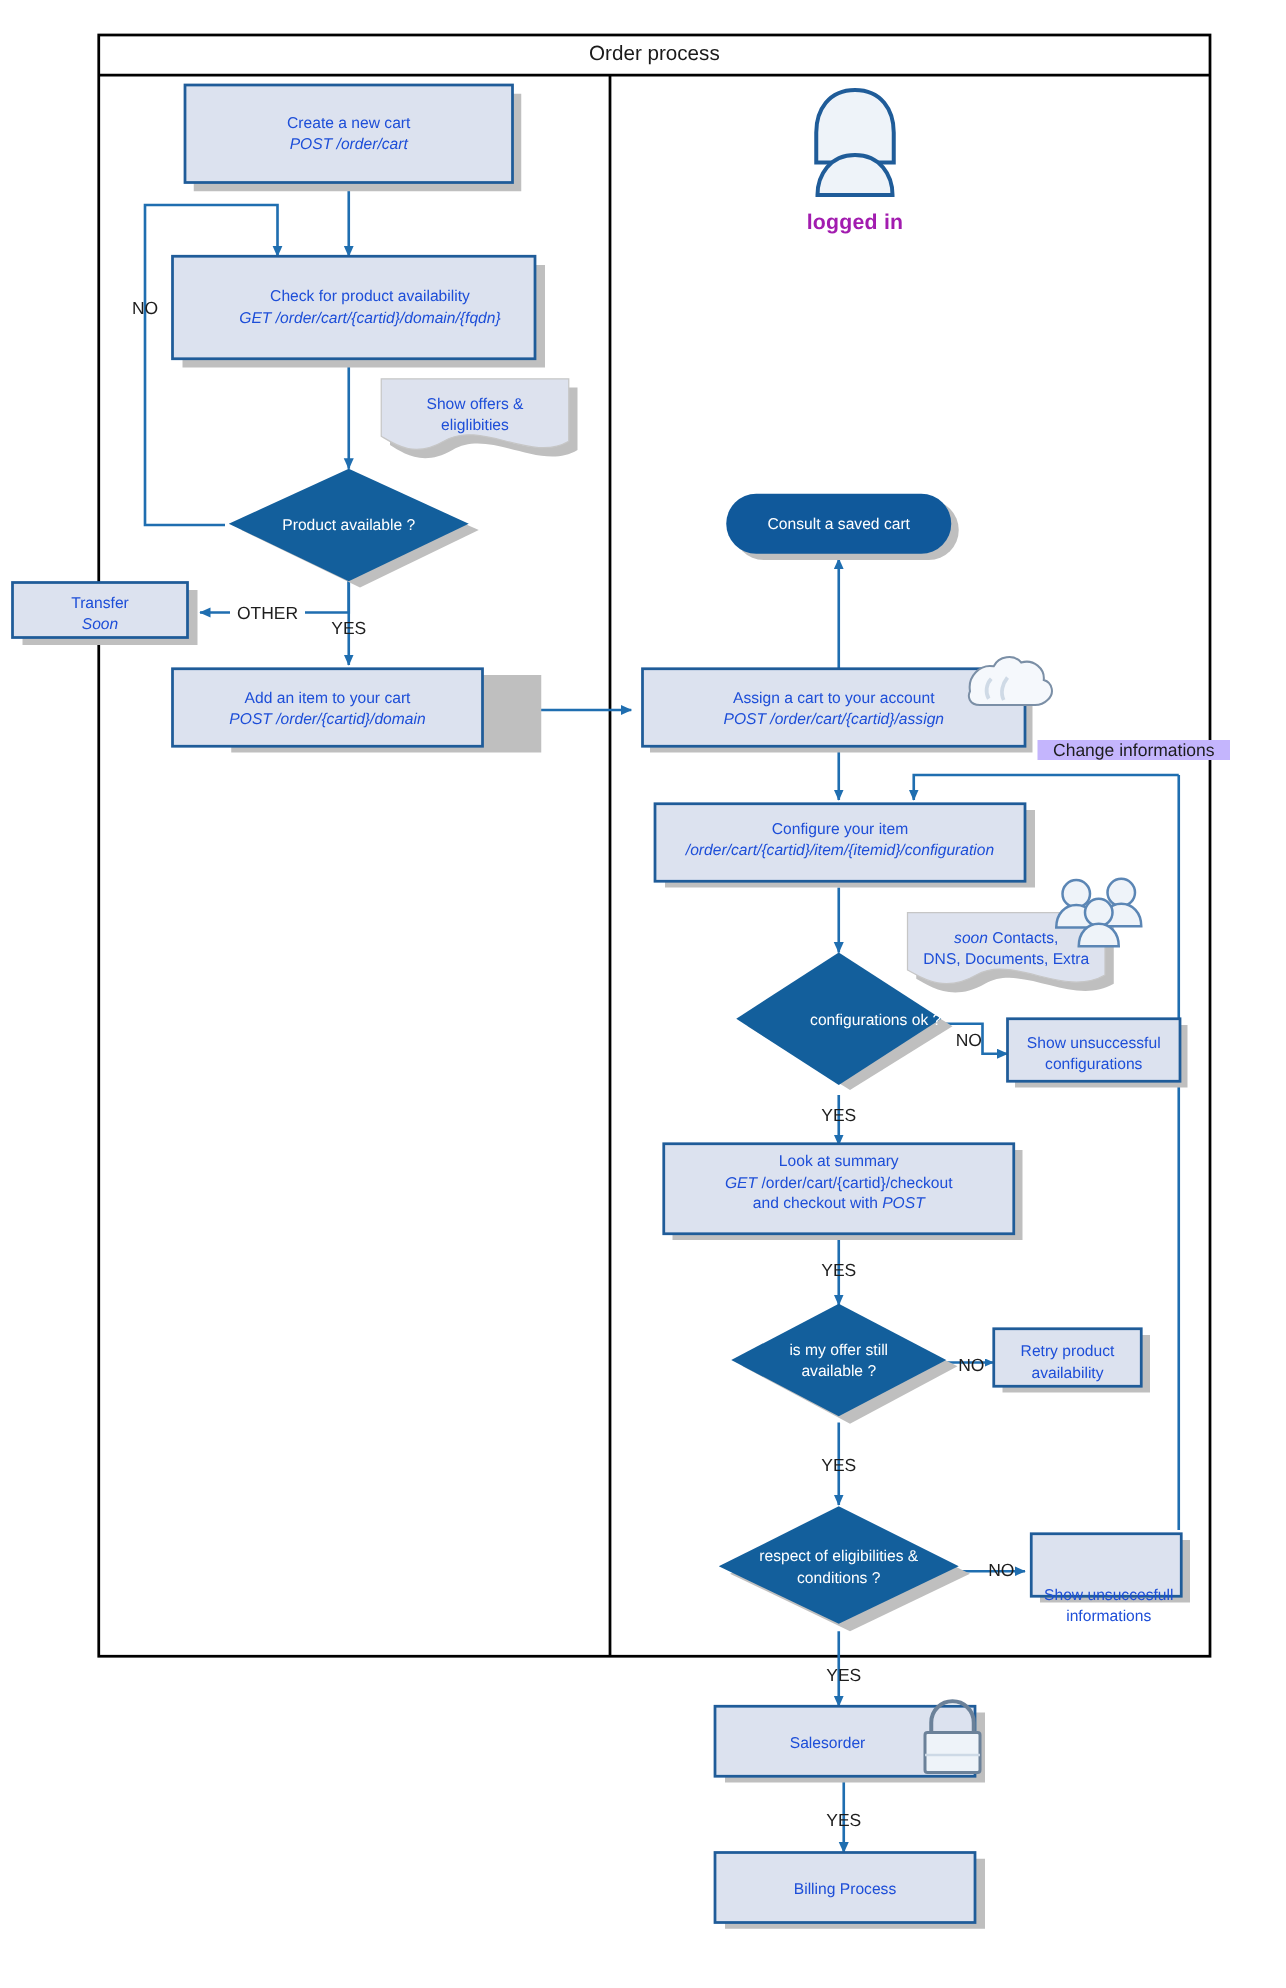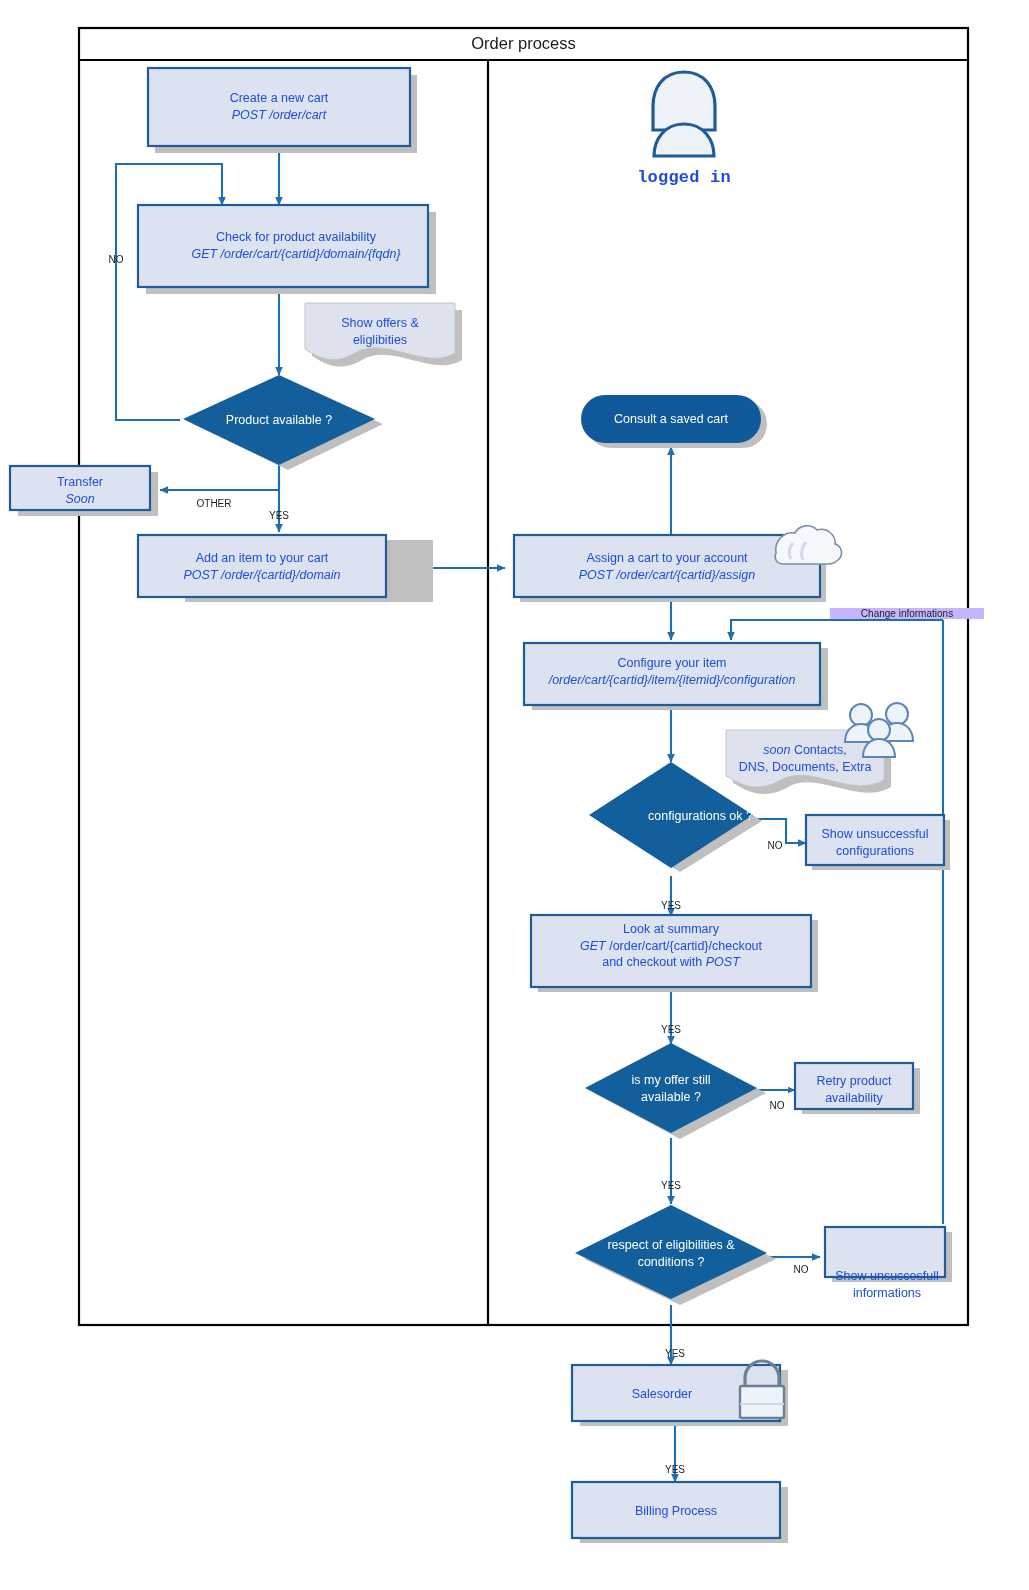--- a/index.html
+++ b/index.html
@@ -5,23 +5,23 @@
   html,body{margin:0;padding:0;background:#ffffff;}
   body{font-family:"Liberation Sans","DejaVu Sans",sans-serif;}
   #stage{position:relative;width:1029px;height:1590px;overflow:hidden;background:#fff;border-radius:26px;}
   #svgroot{position:absolute;left:0;top:0;width:1029px;height:1590px;}
 
   
   .nodetext{position:absolute;text-align:center;line-height:1.32;color:#1d4ed8;
             font-size:12.5px;pointer-events:none;}
   .nodetext.onblue{color:#ffffff;}
   .nodetext em{font-style:italic;}
-  .lbl{position:absolute;font-size:10px;color:#1d1d1d;text-align:center;margin-top:16px;}
+  .lbl{position:absolute;font-size:14px;color:#1d1d1d;text-align:center;}
   .title{position:absolute;font-size:16.5px;color:#1a1a1a;text-align:center;}
-  .loggedin{position:absolute;font-size:17px;font-weight:bold;color:#1d4ed8;text-align:center;letter-spacing:.2px;font-family:Liberation Mono, monospace;}
+  .loggedin{position:absolute;font-size:17px;font-weight:bold;color:#a21caf;text-align:center;letter-spacing:.2px;}
 </style>
 </head>
 <body>
 
 <div id="stage">
 
   <svg id="svgroot" viewBox="0 0 1029 1590">
     <defs>
       <marker id="arrow" markerWidth="10" markerHeight="10" refX="8.4" refY="4" orient="auto" markerUnits="userSpaceOnUse">
         <path d="M0,0 L9,4 L0,8 z" fill="#1f6eb0"></path>

